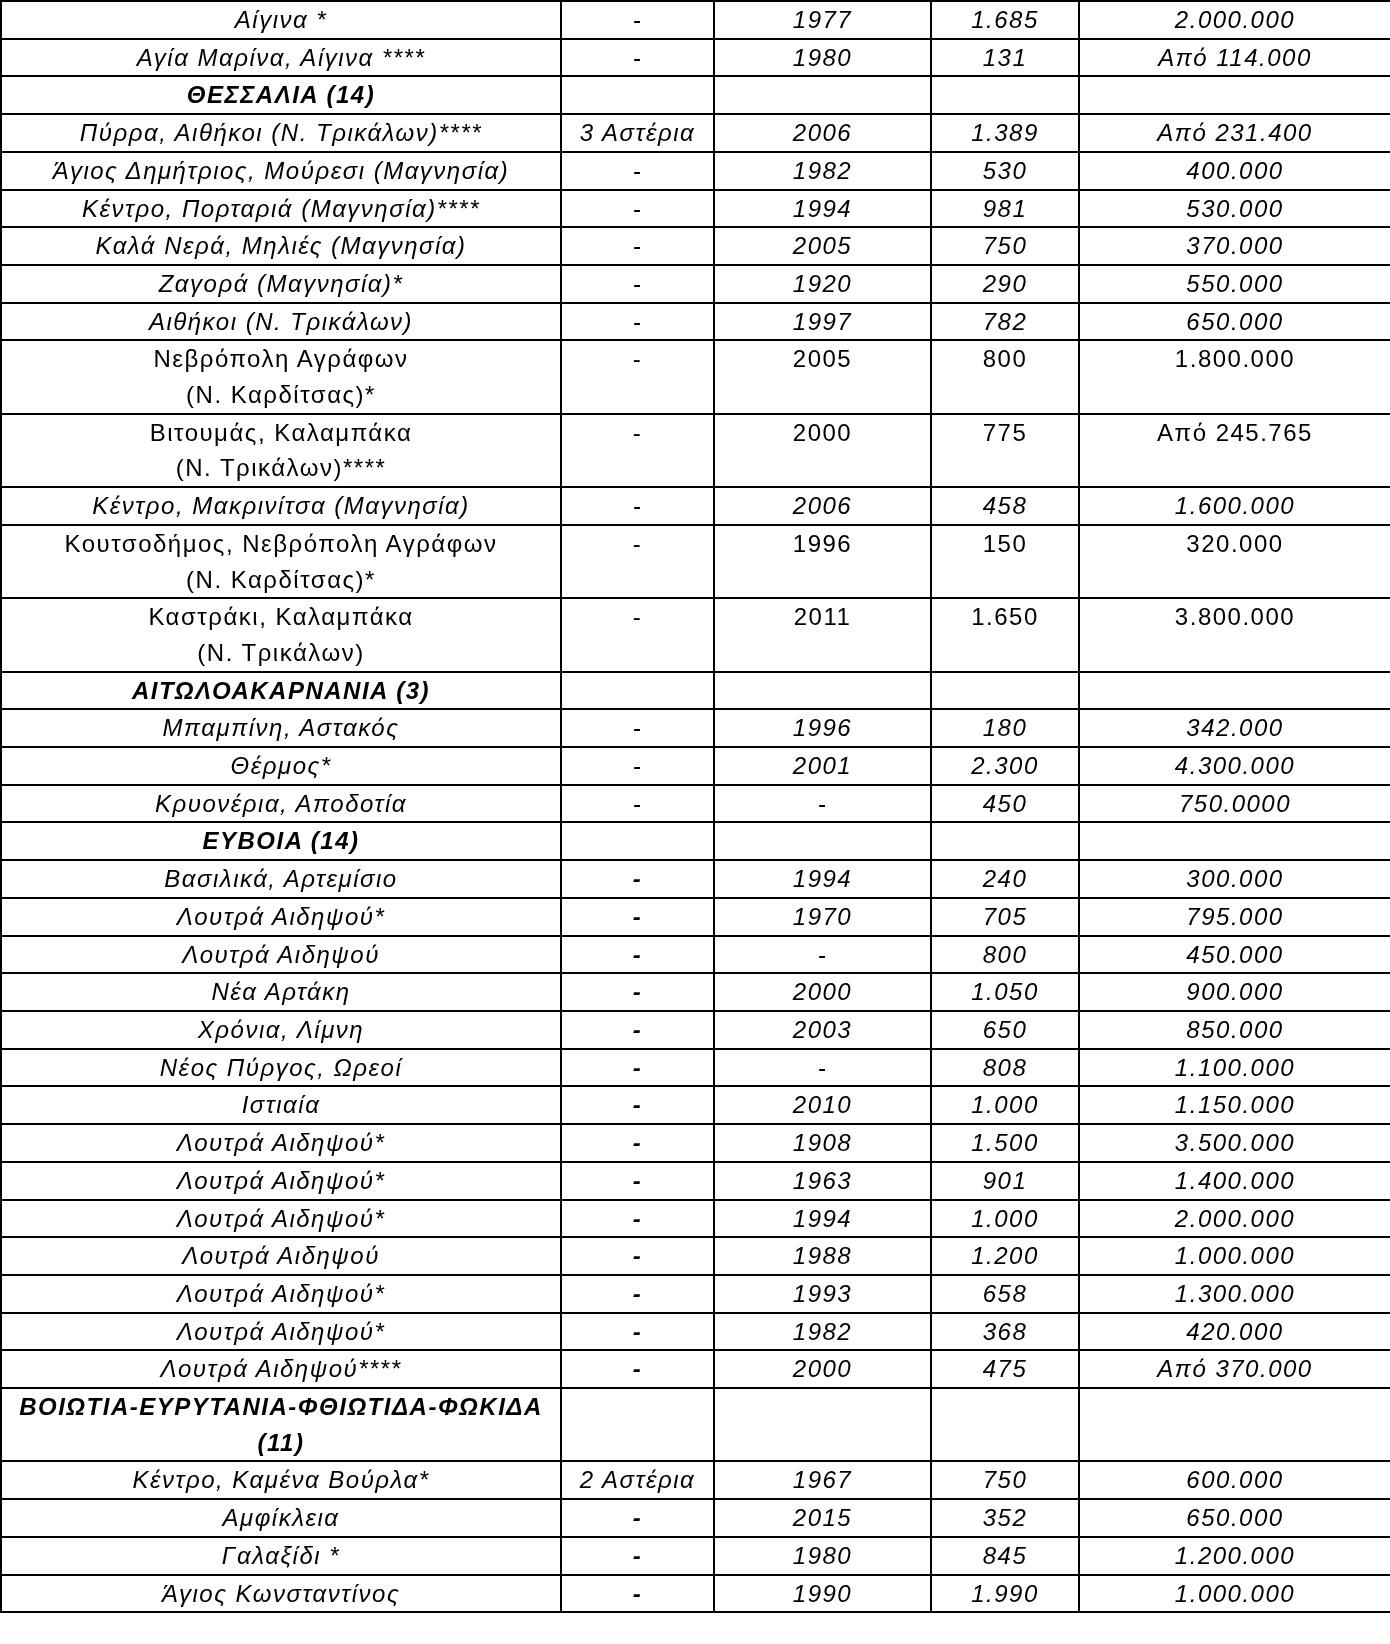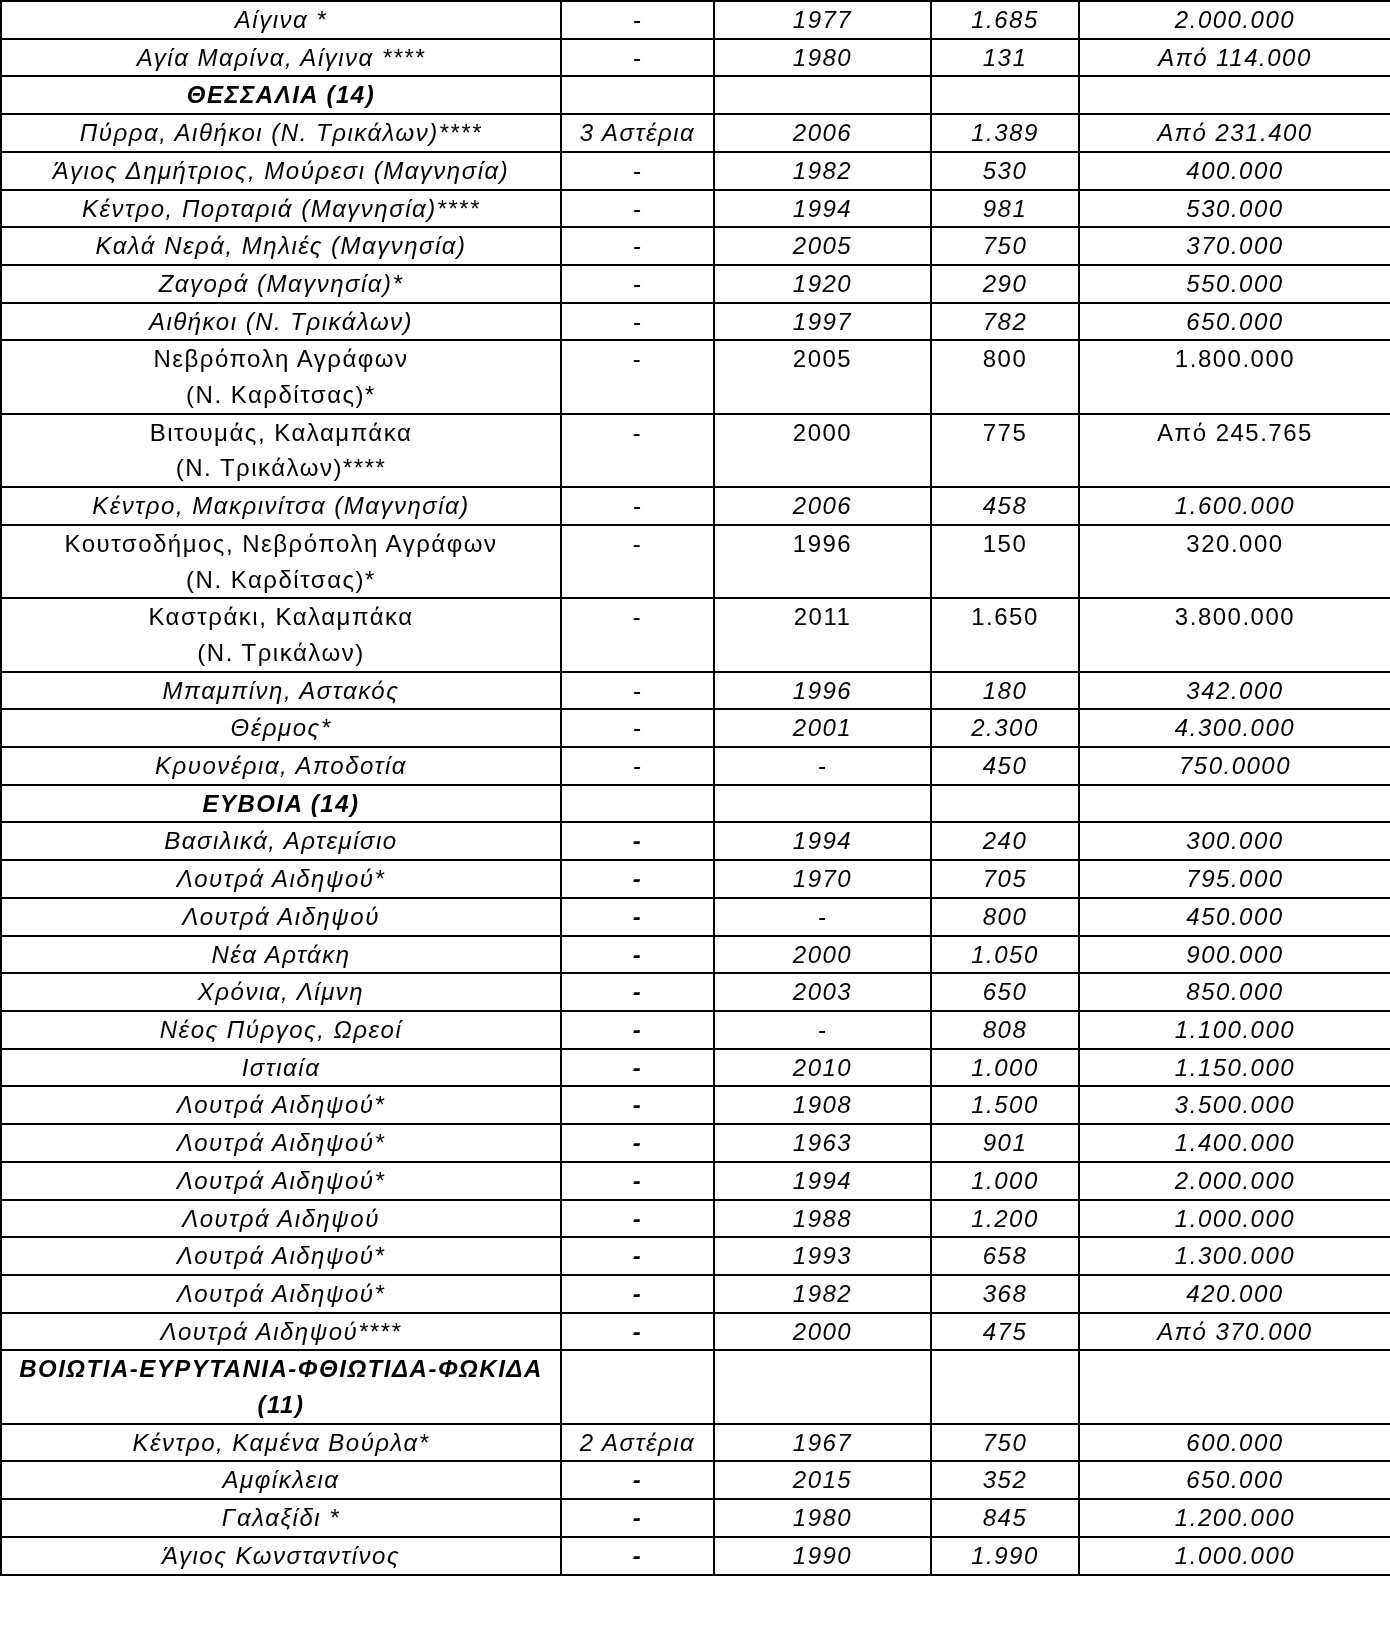--- a/index.html
+++ b/index.html
@@ -148,20 +148,27 @@
         </tr>
         <tr class="r2">
           <td>Καστράκι, Καλαμπάκα
 (Ν. Τρικάλων)</td>
           <td>-</td>
           <td>2011</td>
           <td>1.650</td>
           <td>3.800.000</td>
         </tr>
         <tr class="r1">
+          <td class="section">ΑΙΤΩΛΟΑΚΑΡΝΑΝΙΑ (3)</td>
+          <td></td>
+          <td></td>
+          <td></td>
+          <td></td>
+        </tr>
+        <tr class="r1">
           <td>Μπαμπίνη, Αστακός</td>
           <td>-</td>
           <td>1996</td>
           <td>180</td>
           <td>342.000</td>
         </tr>
         <tr class="r1">
           <td>Θέρμος*</td>
           <td>-</td>
           <td>2001</td>

